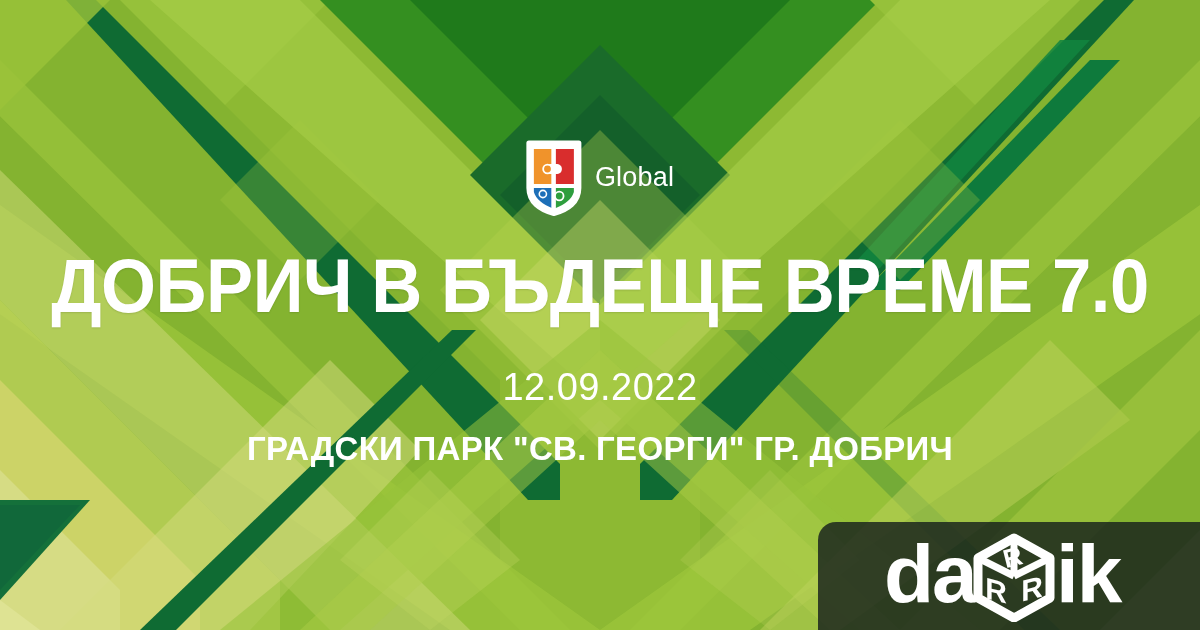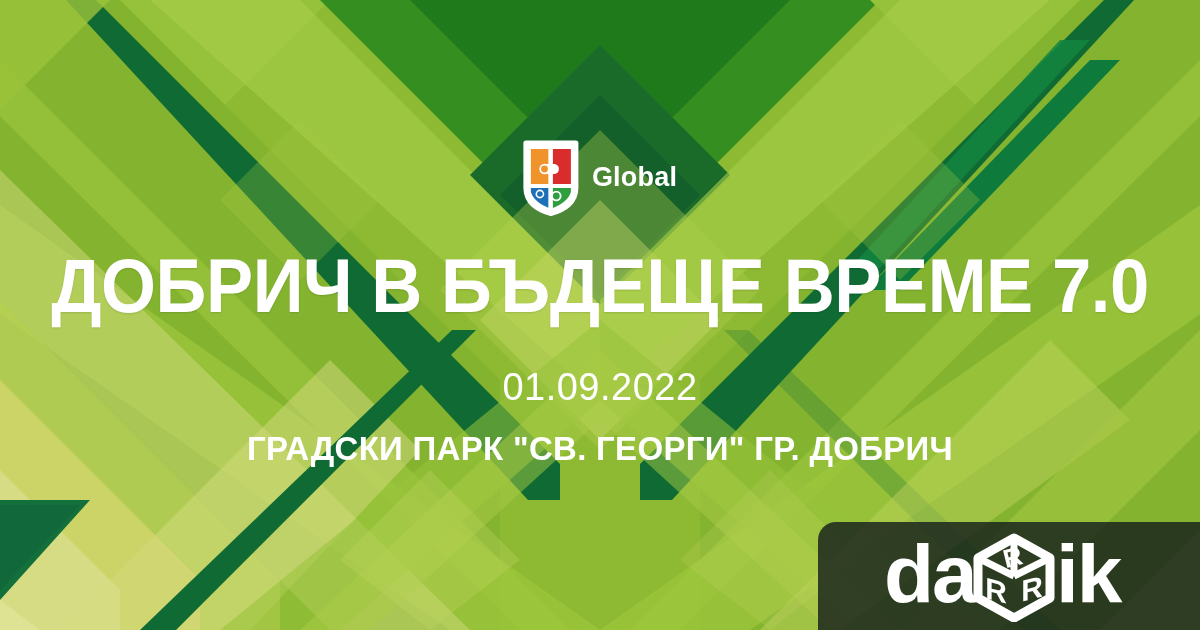--- a/index.html
+++ b/index.html
@@ -36,21 +36,21 @@
   }
   .brand-shield { display:block; }
   .brand-words {
     display:flex;
     flex-direction:column;
     line-height:1;
     color:#ffffff;
   }
   .brand-word-top {
     font-size:27px;
-    font-weight:700;
+    font-weight:400;
     letter-spacing:.2px;
     color:#ffffff;
     margin-bottom:2px;
   }
   .brand-word-bottom {
     font-size:36px;
     font-weight:600;
     letter-spacing:.4px;
     color:#ffffff;
   }
@@ -223,21 +223,21 @@
       <circle cx="17" cy="54" r="2.8" fill="#1D6FB8"></circle>
     </svg>
 
     <div class="brand-words">
       <span class="brand-word-top">Global</span>
     </div>
   </div>
 
   <div class="headline">ДОБРИЧ В БЪДЕЩЕ ВРЕМЕ 7.0</div>
 
-  <div class="event-date">01.09.2022</div>
+  <div class="event-date">12.09.2022</div>
 
   <div class="event-venue">ГРАДСКИ ПАРК "СВ. ГЕОРГИ" ГР. ДОБРИЧ</div>
 
   <div class="watermark">
     <div class="watermark-inner">
       <svg class="darik-svg" width="260" height="92" viewBox="0 0 260 92" xmlns="http://www.w3.org/2000/svg">
 
         <text x="0" y="72" fill="#FFFFFF" font-family="Liberation Sans, sans-serif" font-size="82" font-weight="bold" letter-spacing="-2">da</text>
 
         <g transform="translate(88,6)">

